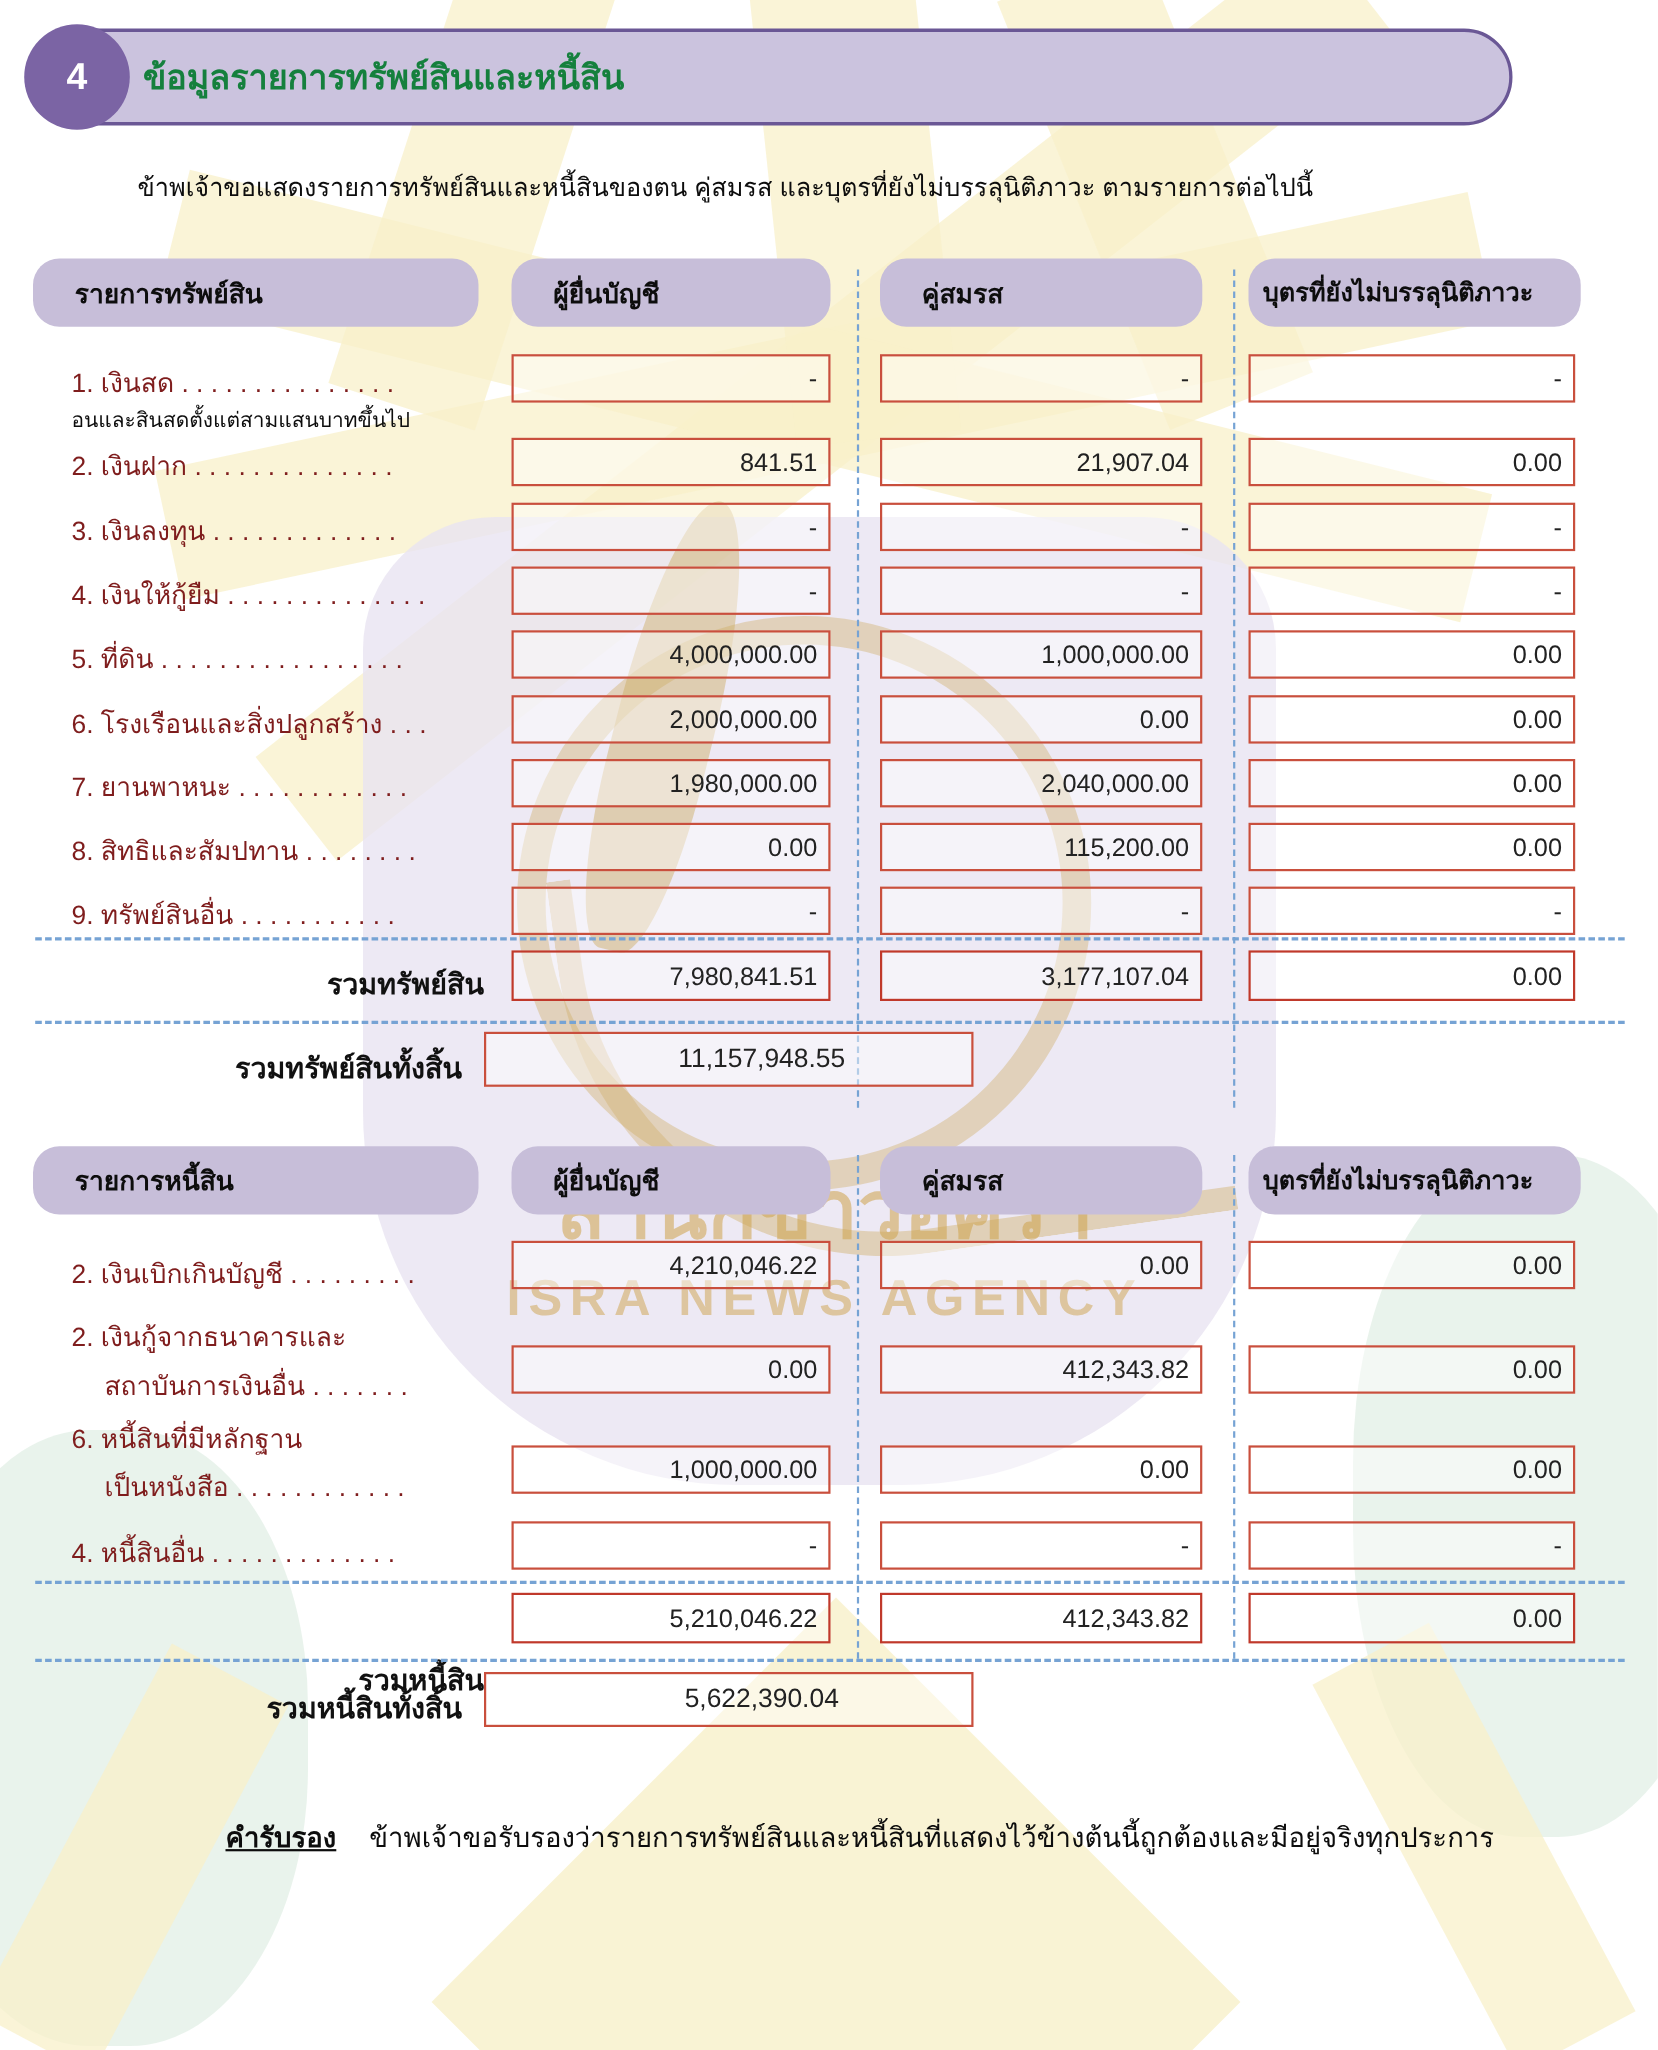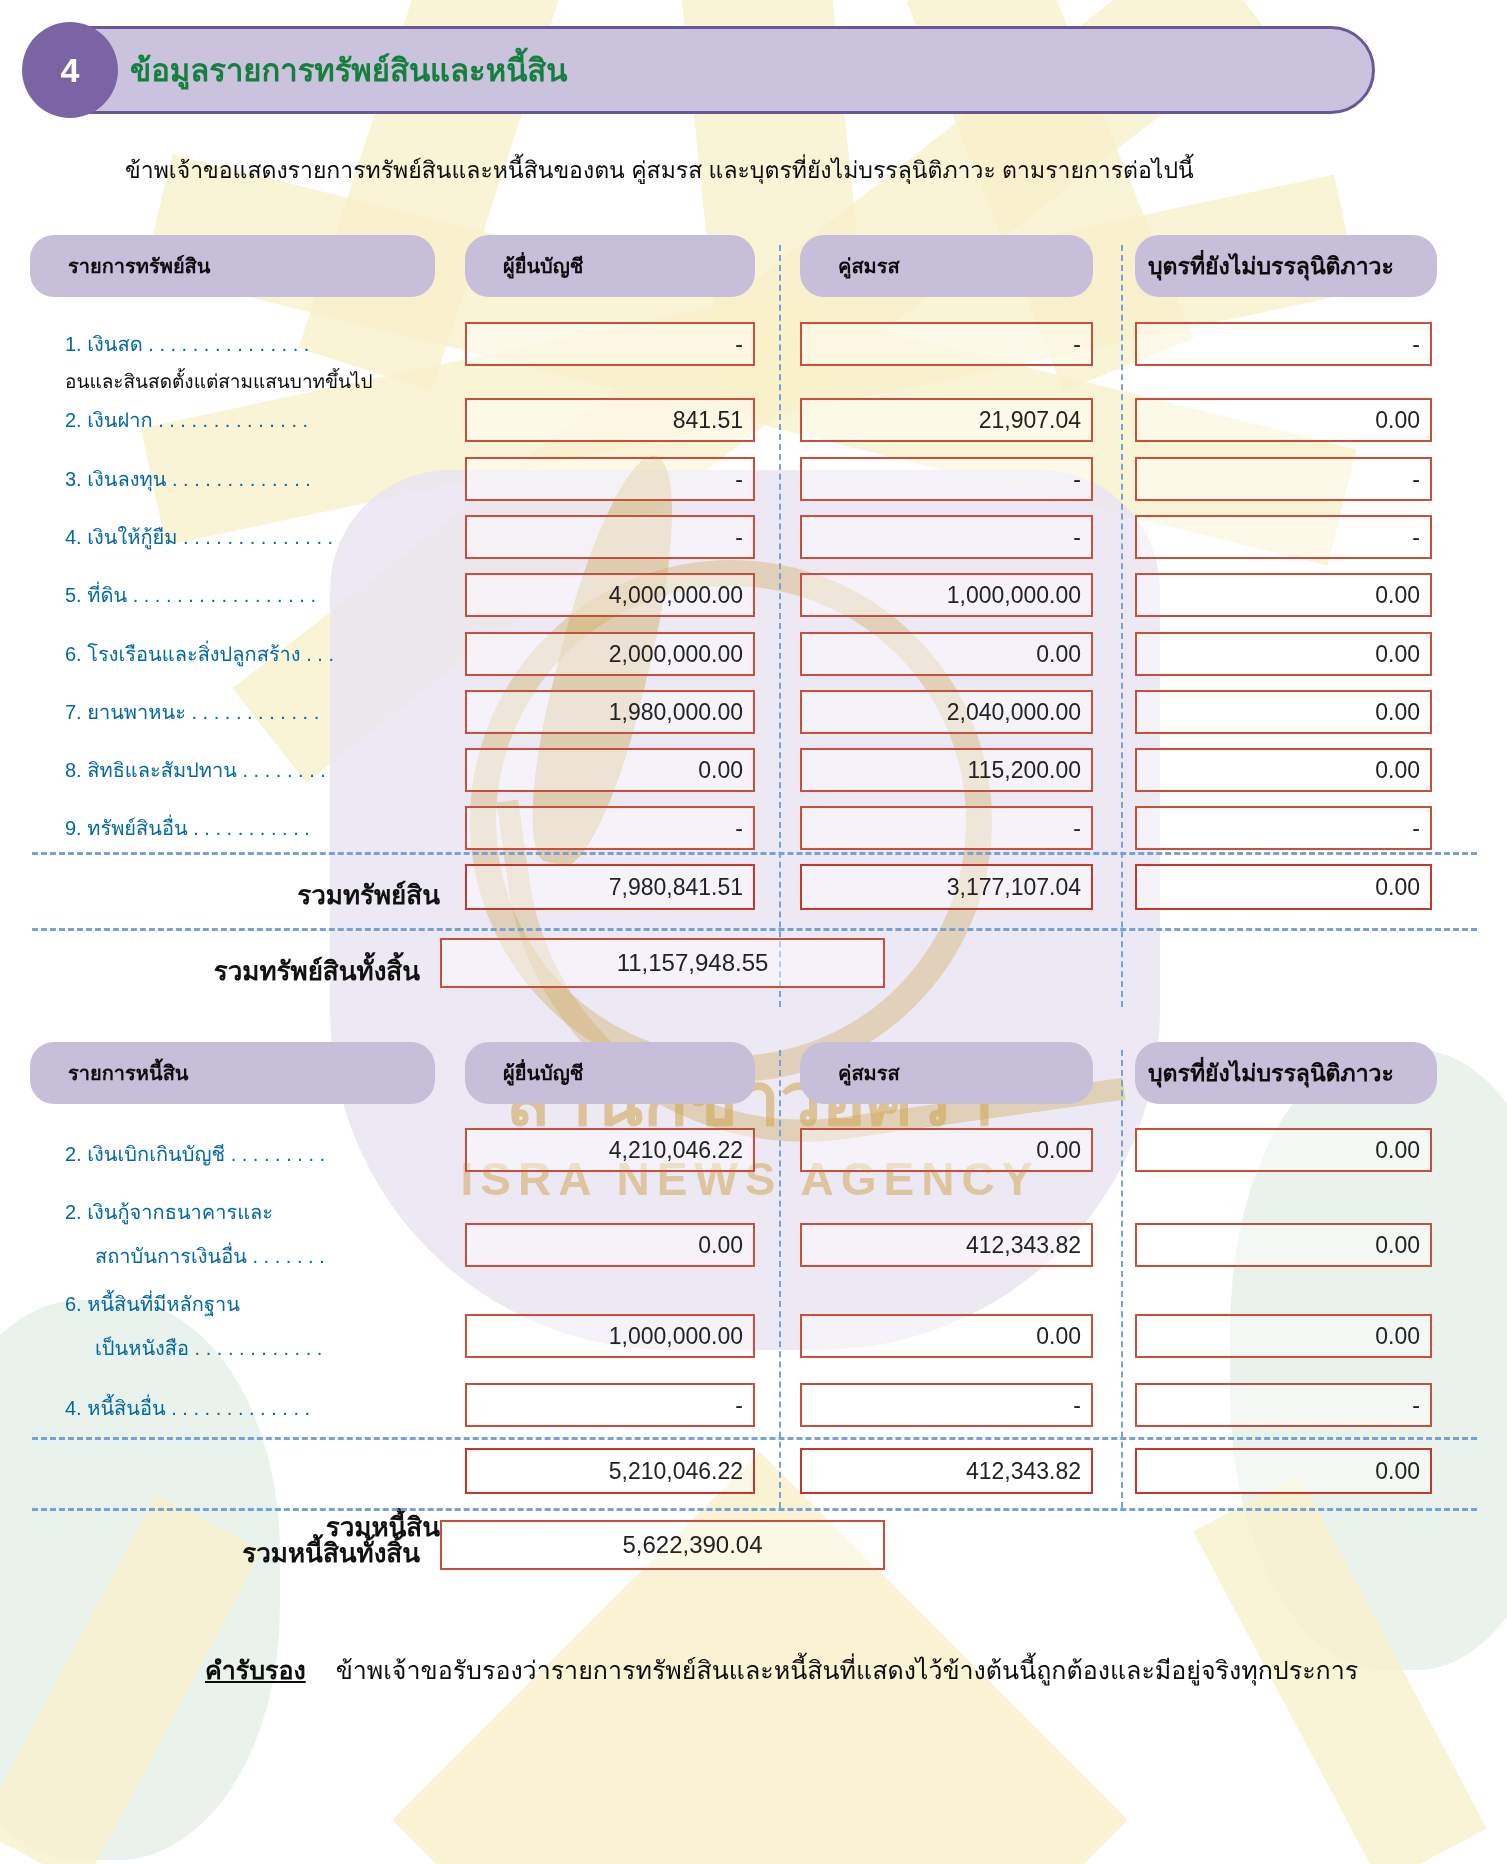--- a/index.html
+++ b/index.html
@@ -26,26 +26,26 @@
   
   #content{position:absolute;inset:0;z-index:1;}
   .banner{position:absolute;left:30px;top:26px;width:1345px;height:88px;background:#cbc3de;
           border:3px solid #6a5795;border-radius:46px;box-sizing:border-box;}
   .banner-title{position:absolute;left:130px;top:26px;height:88px;display:flex;align-items:center;
                 font-size:31px;font-weight:bold;color:#15803d;}
   .sec-circle{position:absolute;left:22px;top:22px;width:96px;height:96px;background:#7b64a4;border-radius:50%;
               display:flex;align-items:center;justify-content:center;color:#fff;font-size:34px;font-weight:bold;}
   .intro{position:absolute;left:125px;top:152px;font-size:23px;color:#0d0d0d;}
   .pill{position:absolute;height:62px;background:#c7bed9;border-radius:24px;display:flex;align-items:center;
-        font-weight:bold;font-size:20px;box-sizing:border-box;color:#0d0d0d;}
+        font-weight:bold;font-size:24px;box-sizing:border-box;color:#0d0d0d;}
   .p1{left:30px;width:405px;padding-left:38px;}
   .p2{left:465px;width:290px;padding-left:38px;}
   .p3{left:800px;width:293px;padding-left:38px;}
   .p4{left:1135px;width:302px;padding-left:13px;font-size:23px;}
-  .lbl{position:absolute;left:65px;width:400px;font-size:20px;color:#0369a1;white-space:nowrap;}
+  .lbl{position:absolute;left:65px;width:400px;font-size:24px;color:#7f1d1d;white-space:nowrap;}
   .lbl2{left:95px;}
   .note{position:absolute;left:65px;font-size:19px;color:#0d0d0d;white-space:nowrap;}
   .vbox{position:absolute;height:44px;border:2px solid #c94f3d;background:rgba(255,255,255,.45);
         box-sizing:border-box;font-size:23px;text-align:right;padding:0 10px;line-height:40px;color:#222;}
   .c1{left:465px;width:290px;}
   .c2{left:800px;width:293px;}
   .c3{left:1135px;width:297px;}
   .tbox{border-color:#c0392b;height:46px;line-height:42px;}
   .tlabel{position:absolute;width:440px;left:0;text-align:right;font-weight:bold;font-size:26px;white-space:nowrap;}
   .gbox{position:absolute;left:440px;width:445px;height:50px;border:2px solid #c94f3d;box-sizing:border-box;

